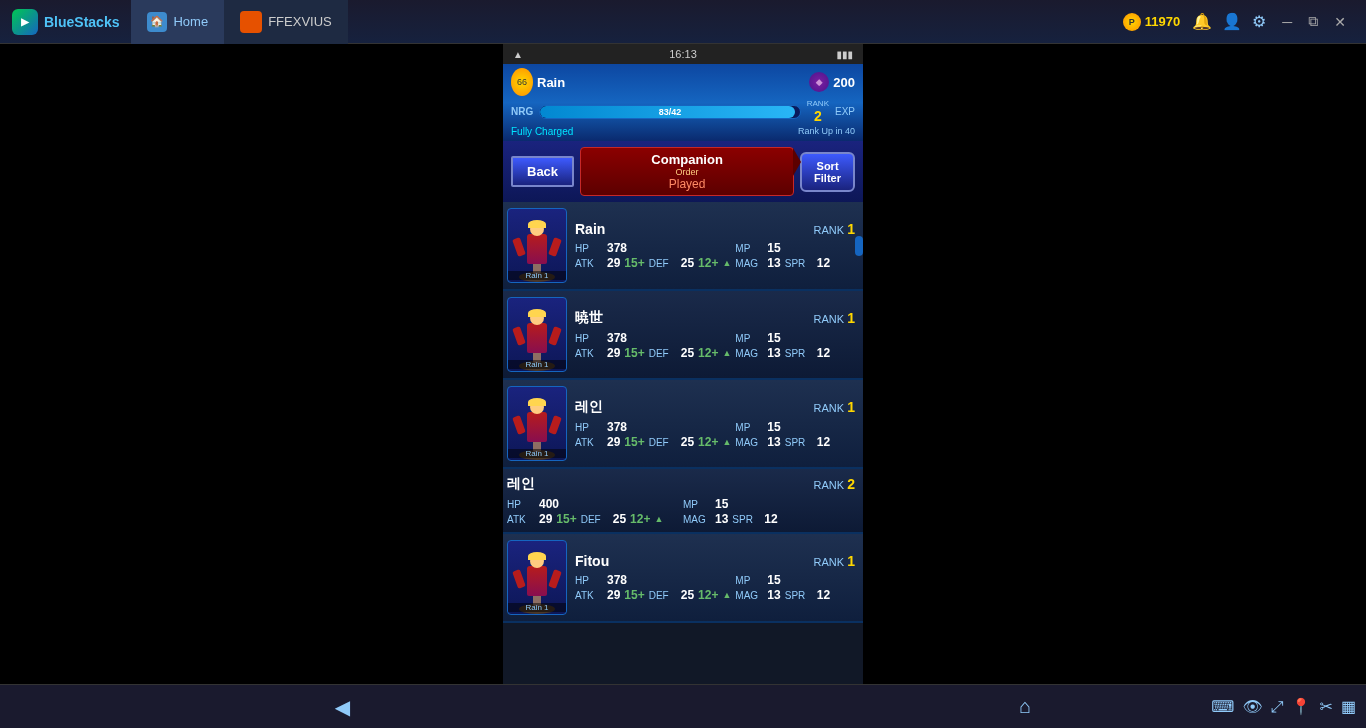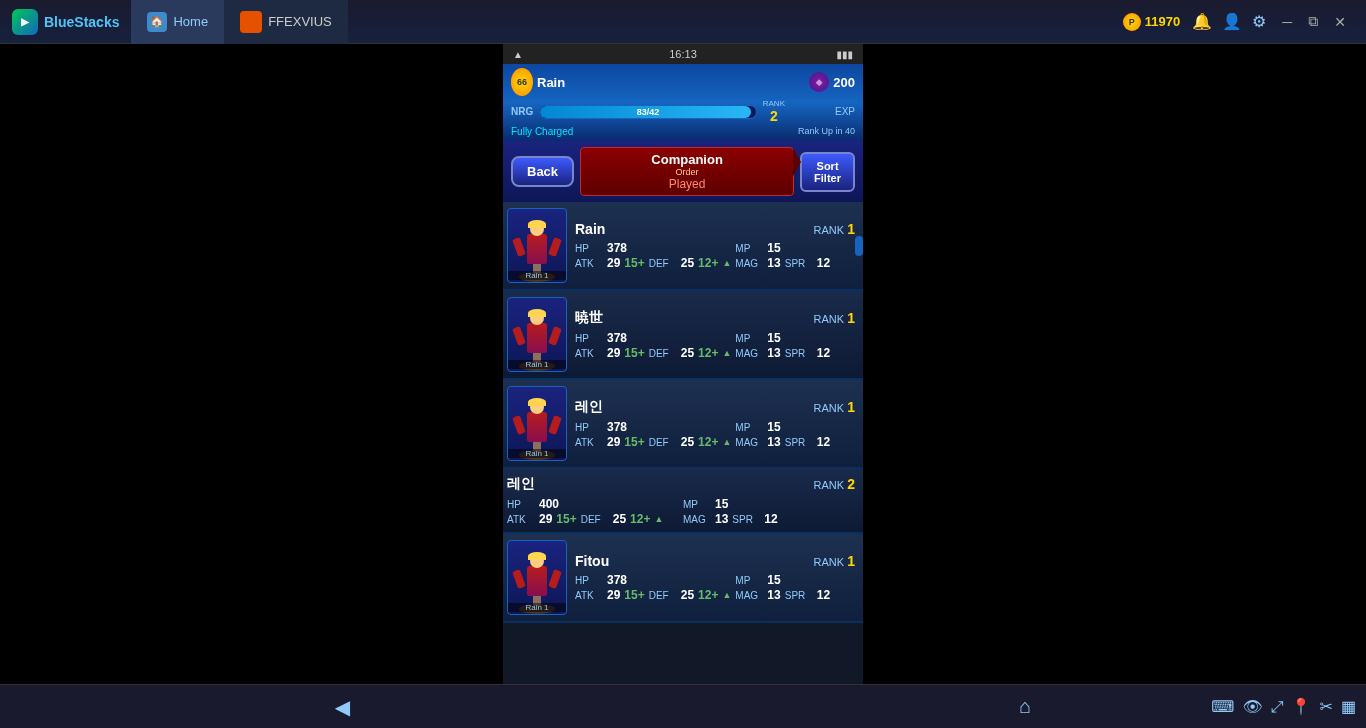--- a/index.html
+++ b/index.html
@@ -145,21 +145,21 @@
       margin-bottom: 3px;
     }
     .player-level {
       display: flex; align-items: center; gap: 4px;
     }
     .level-badge {
       width: 22px; height: 28px;
       background: radial-gradient(circle, #ffd700, #ff8f00);
       border-radius: 50%;
       display: flex; align-items: center; justify-content: center;
-      font-size: 9px; color: #333; font-weight: bold;
+      font-size: 9px; color: #333; font-weight: normal;
     }
     .player-name {
       color: white; font-size: 13px; font-weight: bold;
     }
     .player-lapis {
       display: flex; align-items: center; gap: 4px;
     }
     .lapis-icon {
       width: 20px; height: 20px;
       background: radial-gradient(circle, #7b1fa2, #4a148c);
@@ -195,21 +195,21 @@
       top: 0; left: 0; right: 0; bottom: 0;
       display: flex; align-items: center; justify-content: center;
       font-size: 9px; color: white; font-weight: bold;
     }
     .rank-box {
       text-align: center;
       color: #ffd700;
     }
     .rank-label { font-size: 8px; color: #90caf9; }
     .rank-num { font-size: 14px; font-weight: bold; }
-    .exp-label { color: #90caf9; font-size: 10px; margin-left: 44px; }
+    .exp-label { color: #90caf9; font-size: 10px; }
     .fully-charged {
       color: #00e5ff;
       font-size: 10px;
       margin-top: 1px;
     }
     .rank-up-text {
       color: #90caf9;
       font-size: 9px;
       margin-top: 1px;
       margin-left: auto;
@@ -218,21 +218,21 @@
     
     .nav-bar {
       display: flex; align-items: center;
       background: linear-gradient(180deg, #1a237e, #0d1757);
       padding: 6px 8px;
       gap: 6px;
     }
     .back-btn {
       background: linear-gradient(180deg, #3d5afe, #1a237e);
       border: 2px solid #7986cb;
-      border-radius: 8px;
+      border-radius: 2px;
       color: white;
       font-size: 13px;
       font-weight: bold;
       padding: 6px 14px;
       cursor: pointer;
     }
     .companion-tab {
       flex: 1;
       background: linear-gradient(180deg, #8b0000, #5c0000);
       border: 1px solid #c62828;

